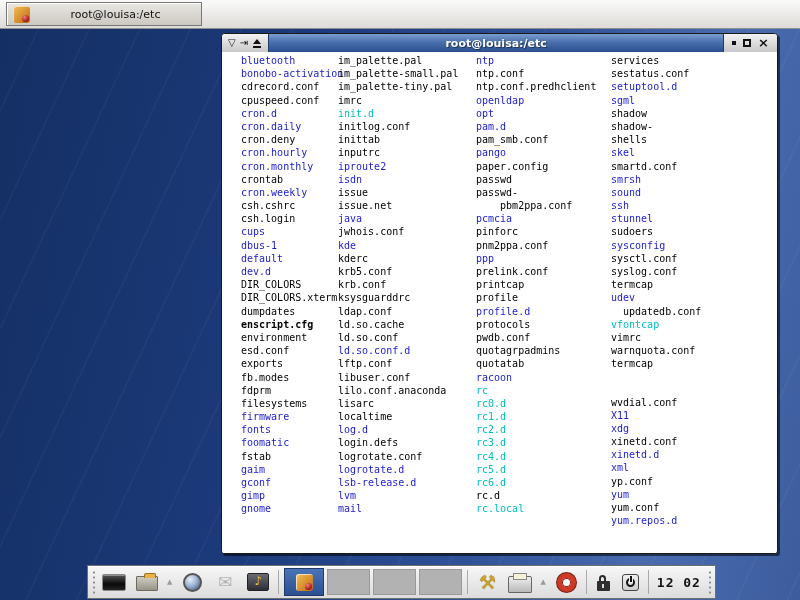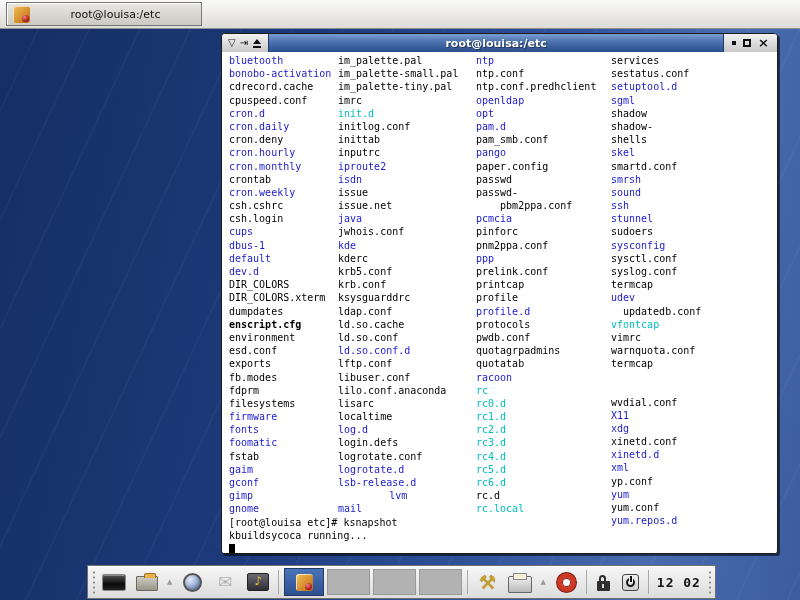--- a/index.html
+++ b/index.html
@@ -118,24 +118,24 @@
         <span>root@louisa:/etc</span>
       </div>
       <div class="tb-right">
         <span class="btn-min"></span>
         <span class="btn-max"></span>
         <span class="btn-close">×</span>
       </div>
     </div>
 
     <div class="term">
-      <div class="tcol" style="left: 6px;">
+      <div class="tcol" style="left: 18px;">
           <div class="tline" style="color: rgb(27, 27, 205);">bluetooth</div>
           <div class="tline" style="color: rgb(27, 27, 205);">bonobo-activation</div>
-          <div class="tline" style="color: rgb(0, 0, 0);">cdrecord.cache</div>
+          <div class="tline" style="color: rgb(0, 0, 0);">cdrecord.conf</div>
           <div class="tline" style="color: rgb(0, 0, 0);">cpuspeed.conf</div>
           <div class="tline" style="color: rgb(27, 27, 205);">cron.d</div>
           <div class="tline" style="color: rgb(27, 27, 205);">cron.daily</div>
           <div class="tline" style="color: rgb(0, 0, 0);">cron.deny</div>
           <div class="tline" style="color: rgb(27, 27, 205);">cron.hourly</div>
           <div class="tline" style="color: rgb(27, 27, 205);">cron.monthly</div>
           <div class="tline" style="color: rgb(0, 0, 0);">crontab</div>
           <div class="tline" style="color: rgb(27, 27, 205);">cron.weekly</div>
           <div class="tline" style="color: rgb(0, 0, 0);">csh.cshrc</div>
           <div class="tline" style="color: rgb(0, 0, 0);">csh.login</div>
@@ -189,21 +189,21 @@
           <div class="tline" style="color: rgb(0, 0, 0);">lftp.conf</div>
           <div class="tline" style="color: rgb(0, 0, 0);">libuser.conf</div>
           <div class="tline" style="color: rgb(0, 0, 0);">lilo.conf.anaconda</div>
           <div class="tline" style="color: rgb(0, 0, 0);">lisarc</div>
           <div class="tline" style="color: rgb(0, 0, 0);">localtime</div>
           <div class="tline" style="color: rgb(27, 27, 205);">log.d</div>
           <div class="tline" style="color: rgb(0, 0, 0);">login.defs</div>
           <div class="tline" style="color: rgb(0, 0, 0);">logrotate.conf</div>
           <div class="tline" style="color: rgb(27, 27, 205);">logrotate.d</div>
           <div class="tline" style="color: rgb(27, 27, 205);">lsb-release.d</div>
-          <div class="tline" style="color: rgb(27, 27, 205); text-align: center;">lvm</div>
+          <div class="tline" style="color: rgb(27, 27, 205);">lvm</div>
           <div class="tline" style="color: rgb(27, 27, 205);">mail</div>
         </div>
       <div class="tcol" style="left: 253px;">
           <div class="tline" style="color: rgb(27, 27, 205);">ntp</div>
           <div class="tline" style="color: rgb(0, 0, 0);">ntp.conf</div>
           <div class="tline" style="color: rgb(0, 0, 0);">ntp.conf.predhclient</div>
           <div class="tline" style="color: rgb(27, 27, 205);">openldap</div>
           <div class="tline" style="color: rgb(27, 27, 205);">opt</div>
           <div class="tline" style="color: rgb(27, 27, 205);">pam.d</div>
           <div class="tline" style="color: rgb(0, 0, 0);">pam_smb.conf</div>
@@ -265,25 +265,20 @@
           <div class="tline" style="color: rgb(27, 27, 205);">X11</div>
           <div class="tline" style="color: rgb(27, 27, 205);">xdg</div>
           <div class="tline" style="color: rgb(0, 0, 0);">xinetd.conf</div>
           <div class="tline" style="color: rgb(27, 27, 205);">xinetd.d</div>
           <div class="tline" style="color: rgb(27, 27, 205);">xml</div>
           <div class="tline" style="color: rgb(0, 0, 0);">yp.conf</div>
           <div class="tline" style="color: rgb(27, 27, 205);">yum</div>
           <div class="tline" style="color: rgb(0, 0, 0);">yum.conf</div>
           <div class="tline" style="color: rgb(27, 27, 205);">yum.repos.d</div>
         </div>
-      <div class="tbottom">
-        <div class="tline">[root@louisa etc]# ksnapshot</div>
-        <div class="tline">kbuildsycoca running...</div>
-        <div class="tline"><span class="cursor"></span></div>
-      </div>
     </div>
   </div>
 
   <div class="panel">
     <div class="grip"></div>
     <div class="pbtn">
         <span class="ic-screen"></span>
       </div>
     <div class="pbtn">
         <span class="ic-folder"></span>

